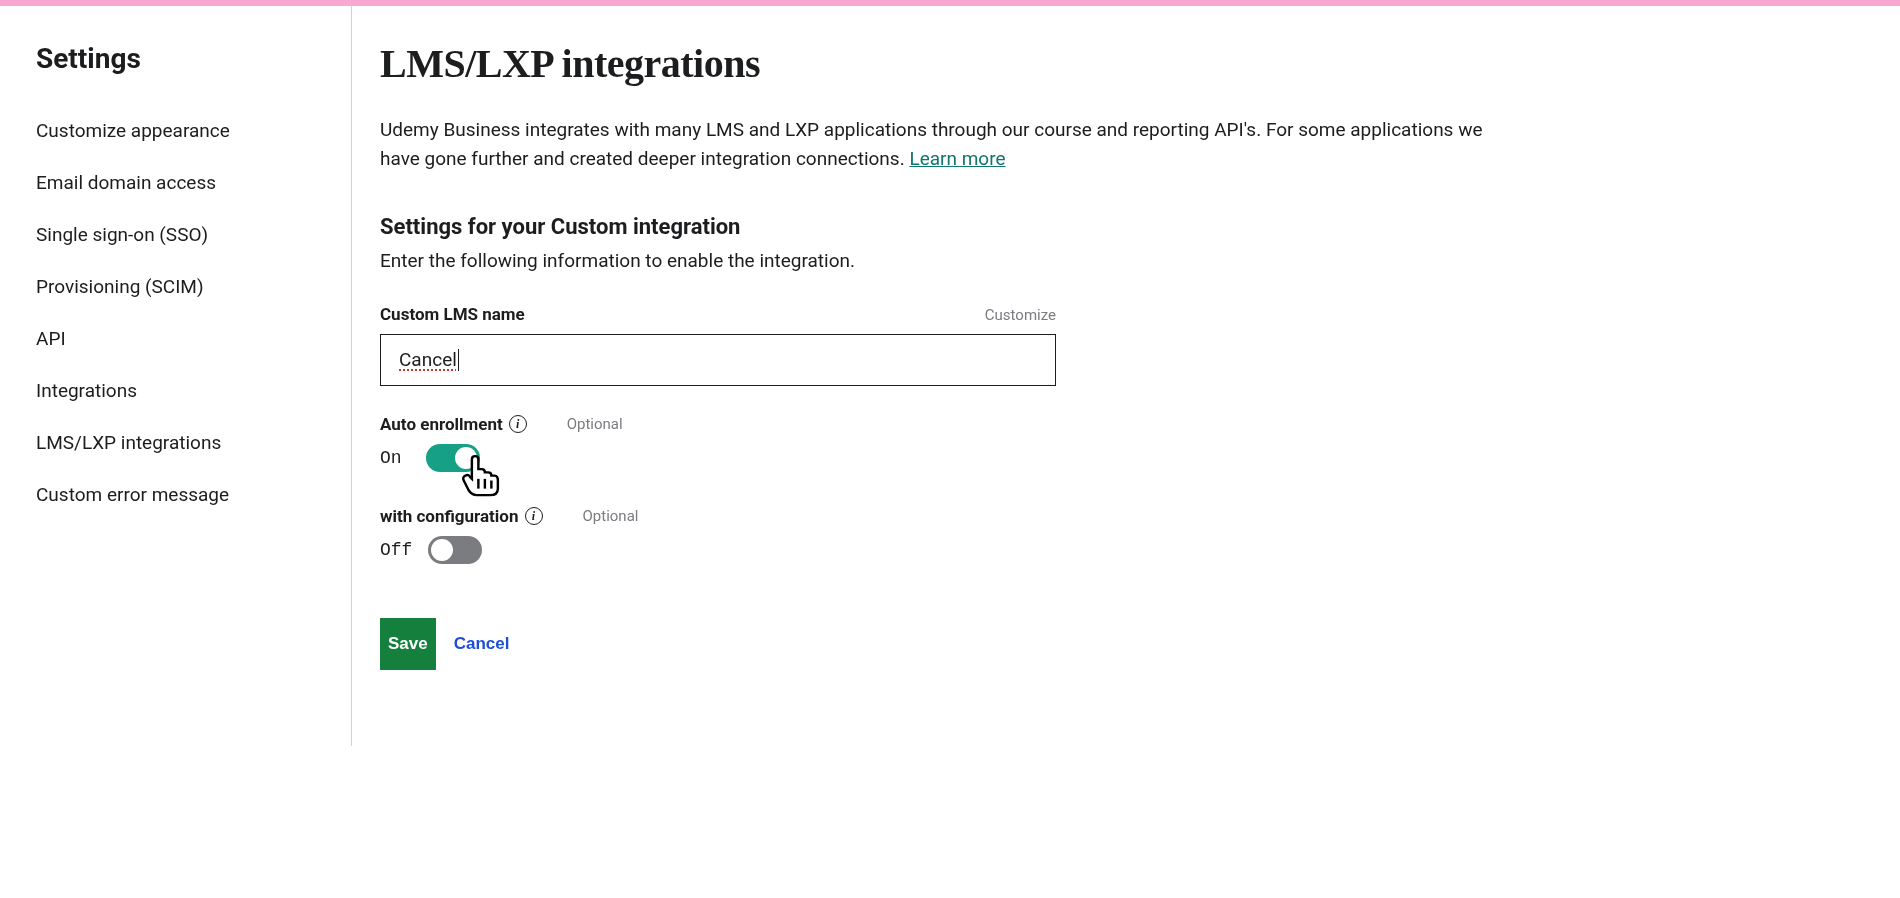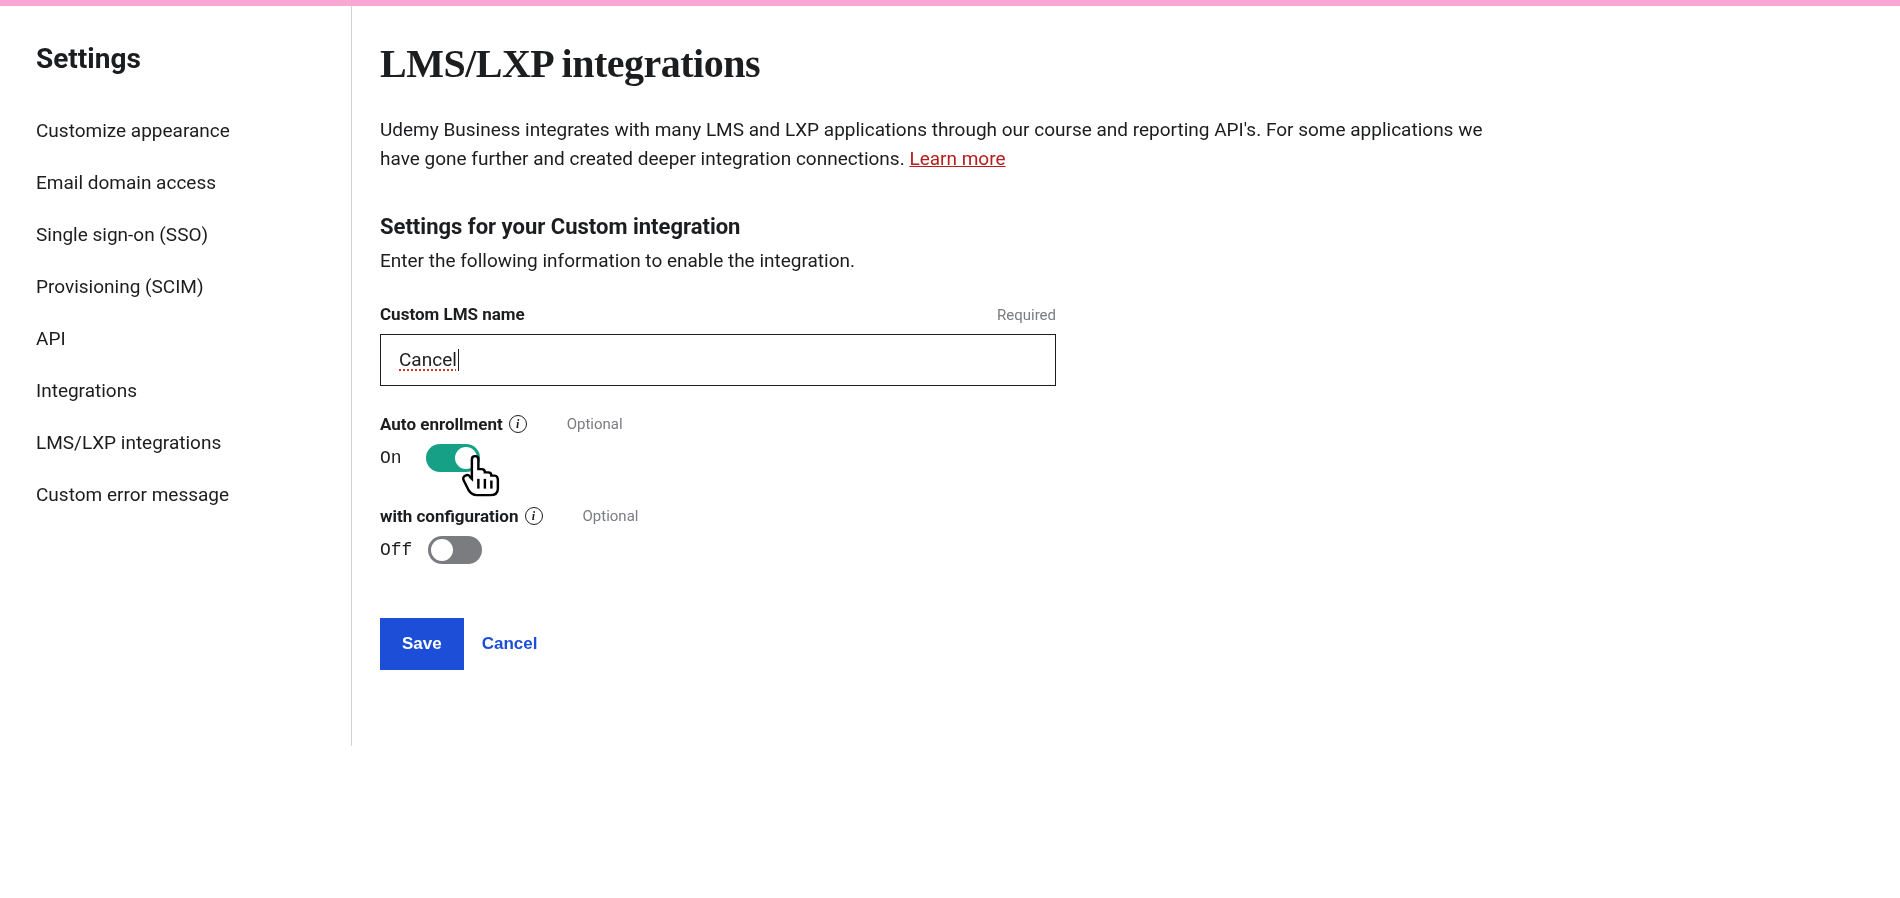--- a/index.html
+++ b/index.html
@@ -47,21 +47,21 @@
       margin-bottom: 28px;
       letter-spacing: -0.5px;
     }
     .intro {
       font-size: 19px;
       line-height: 1.55;
       color: #1c1d1f;
       margin-bottom: 40px;
     }
     .intro a {
-      color: #b91c1c;
+      color: #0f766e;
       text-decoration: underline;
     }
     .subsection-title {
       font-size: 22px;
       font-weight: 700;
       margin-bottom: 10px;
     }
     .subsection-desc {
       font-size: 19px;
       color: #1c1d1f;
@@ -166,24 +166,24 @@
       pointer-events: none;
     }
     .toggle-wrap { position: relative; }
     .buttons-row {
       display: flex;
       align-items: center;
       gap: 18px;
       margin-top: 54px;
     }
     .btn-primary {
-      background: #1d4ed8;
+      background: #15803d;
       color: #fff;
       border: none;
-      padding: 16px 22px;
+      padding: 16px 8px;
       font-size: 17px;
       font-weight: 700;
       cursor: pointer;
     }
     .btn-text {
       background: none;
       border: none;
       font-size: 17px;
       font-weight: 700;
       color: #1d4ed8;
@@ -219,21 +219,21 @@
 
     <p class="intro">
       <span>Udemy Business integrates with many LMS and LXP applications through our course and reporting API's. For some applications we have gone further and created deeper integration connections. </span><a href="#">Learn more</a>
     </p>
 
     <h3 class="subsection-title">Settings for your Custom integration</h3>
     <p class="subsection-desc">Enter the following information to enable the integration.</p>
 
     <div class="field-row">
       <span class="field-label">Custom LMS name</span>
-      <span class="field-hint">Required</span>
+      <span class="field-hint">Customize</span>
     </div>
     <div class="text-input">
       <div class="text-input-field">
         <span class="text-red-underline">Cancel</span>
           <span class="caret"></span>
       </div>
     </div>
 
     <div class="label-with-hint-row">
       <span class="field-label">

